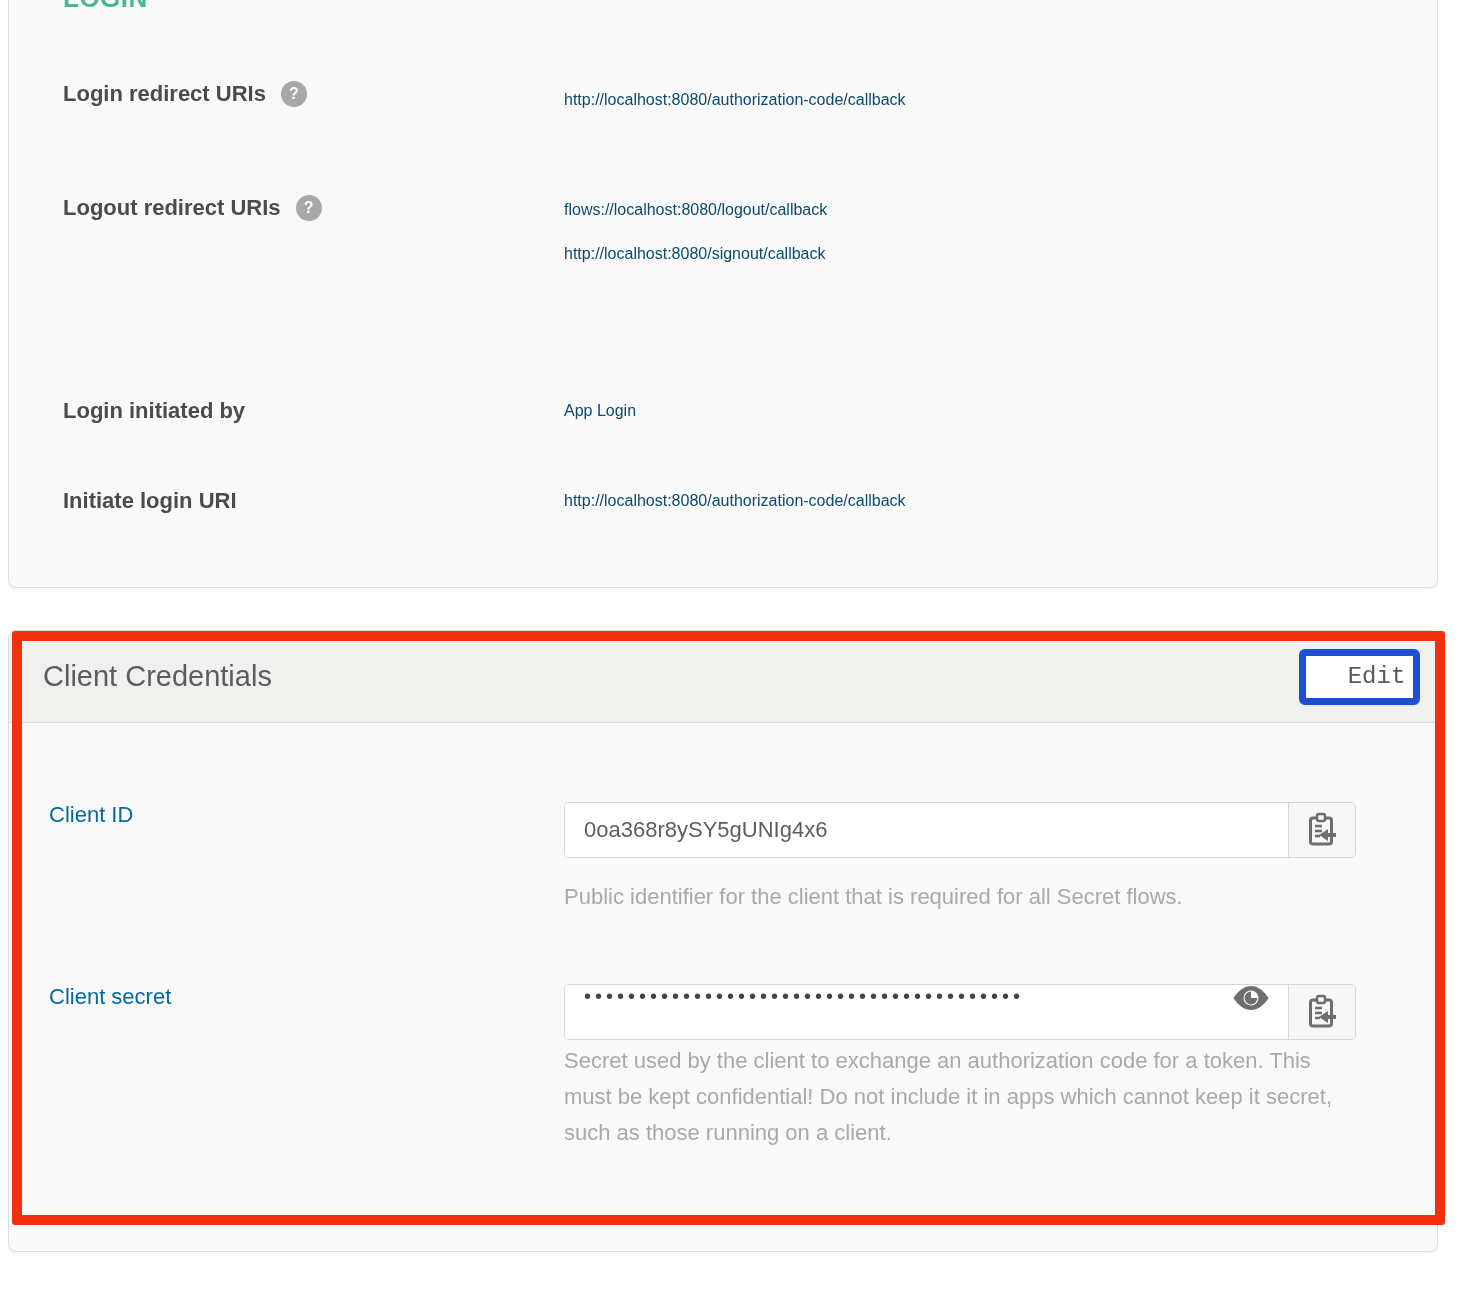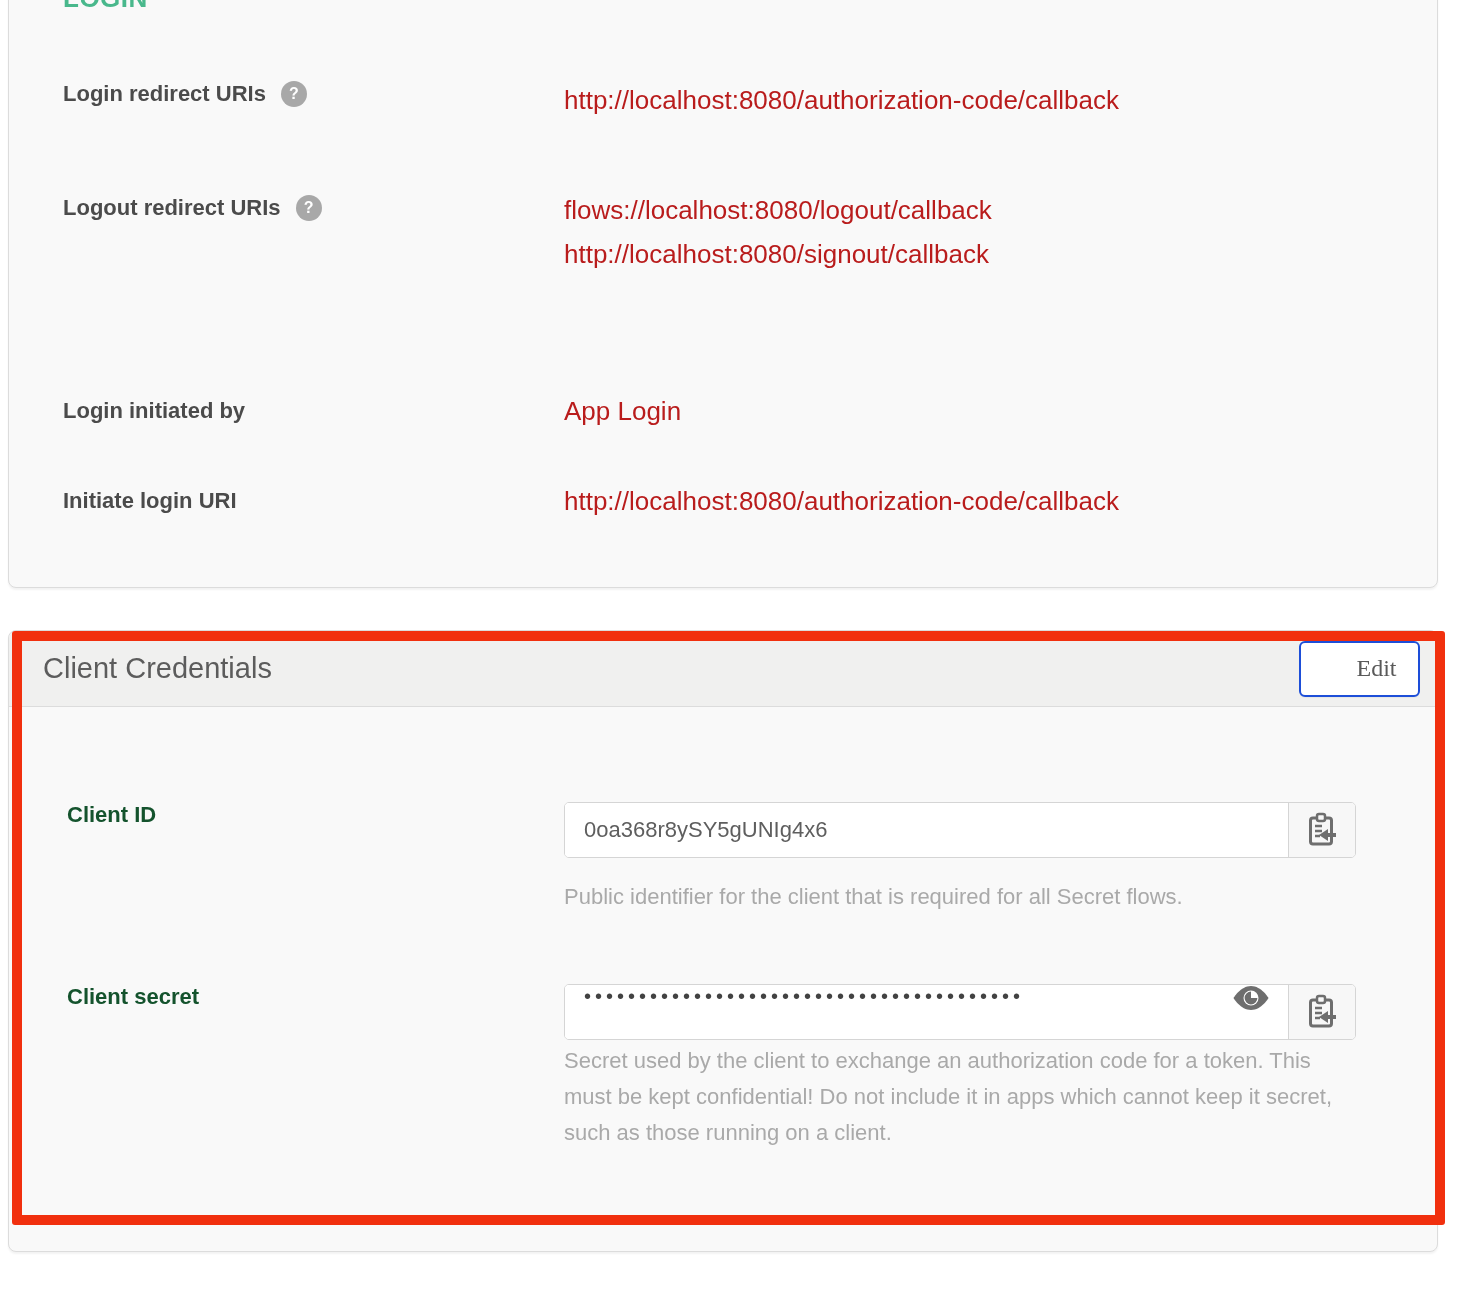--- a/index.html
+++ b/index.html
@@ -41,52 +41,52 @@
   }
   .help-badge {
     width: 26px; height: 26px; border-radius: 50%;
     background: #a8a8a8; color: #ffffff;
     display: inline-flex; align-items: center; justify-content: center;
     font-size: 16px; font-weight: 700;
     cursor: pointer; flex: 0 0 auto;
   }
   .value-stack {
     position: absolute; left: 555px;
-    font-size: 26px; color: #b91c1c; line-height: 44px;
+    font-size: 16px; color: #0c4a6e; line-height: 44px;
   }
   .value-line { white-space: nowrap; }
   .single-line { line-height: 26px; }
 
   
   .creds-header {
-    position: absolute; left: 0; top: 0; right: 0; height: 76px;
+    position: absolute; left: 0; top: 0; right: 0; height: 92px;
     background: #f0f0ef;
     border-bottom: 1px solid #dcdcdc;
     border-radius: 8px 8px 0 0;
     display: flex; align-items: center; justify-content: space-between;
     padding: 0 17px 0 34px;
     box-sizing: border-box;
   }
   .creds-title {
     margin: 0; font-size: 29px; font-weight: 400; color: #5c5c5c;
   }
   .edit-btn {
     width: 121px; height: 56px;
     background: #ffffff;
-    border: 2px solid #1d4ed8;
+    border: 7px solid #1d4ed8;
     border-radius: 6px;
-    font-family: Liberation Serif, serif;
+    font-family: Liberation Mono, monospace;
     font-size: 24px; color: #595959;
     box-shadow: 0 1px 1px rgba(0,0,0,0.04);
     cursor: pointer;
     padding-left: 40px;
   }
   .cred-label {
-    position: absolute; left: 58px;
-    font-size: 22px; font-weight: 700; color: #14532d; line-height: 26px;
+    position: absolute; left: 40px;
+    font-size: 22px; font-weight: 400; color: #0369a1; line-height: 26px;
   }
   .input-group {
     position: absolute; left: 555px;
     width: 792px; height: 56px;
     background: #ffffff;
     border: 1px solid #d5d5d5;
     border-radius: 5px;
     display: flex; align-items: stretch;
     box-sizing: border-box;
     overflow: hidden;

